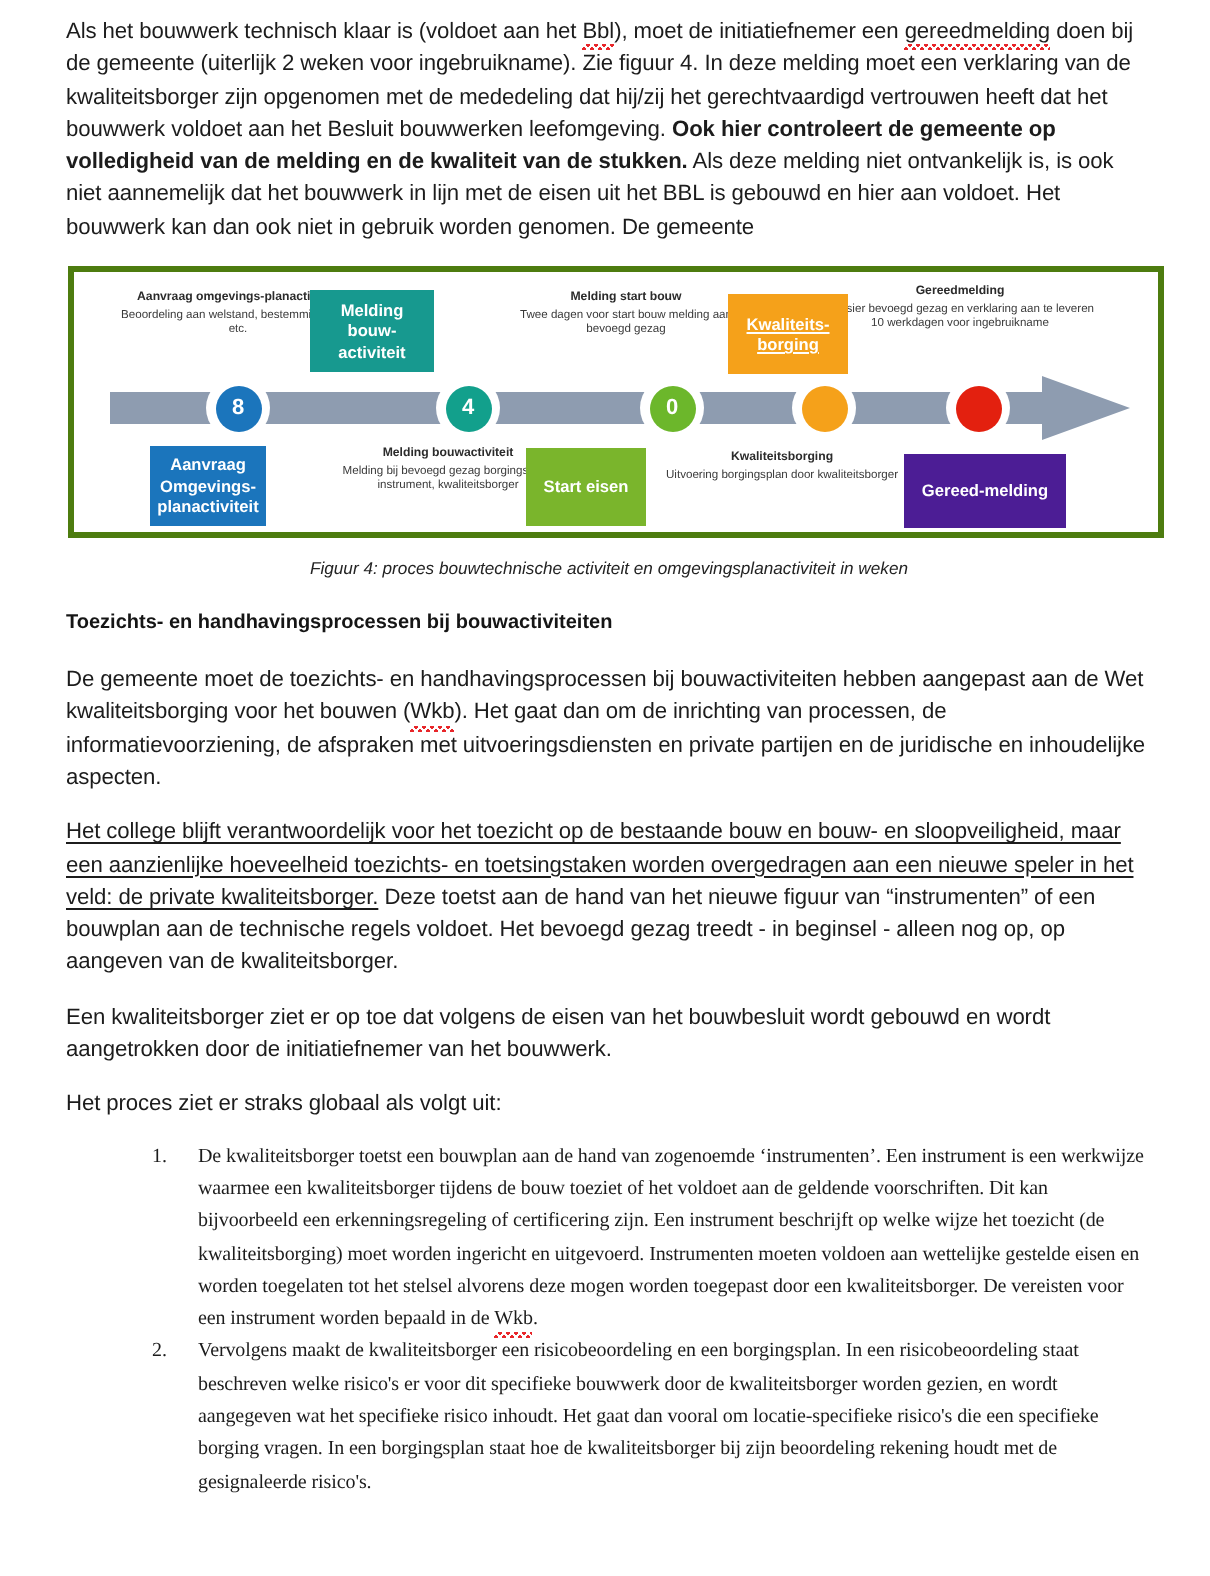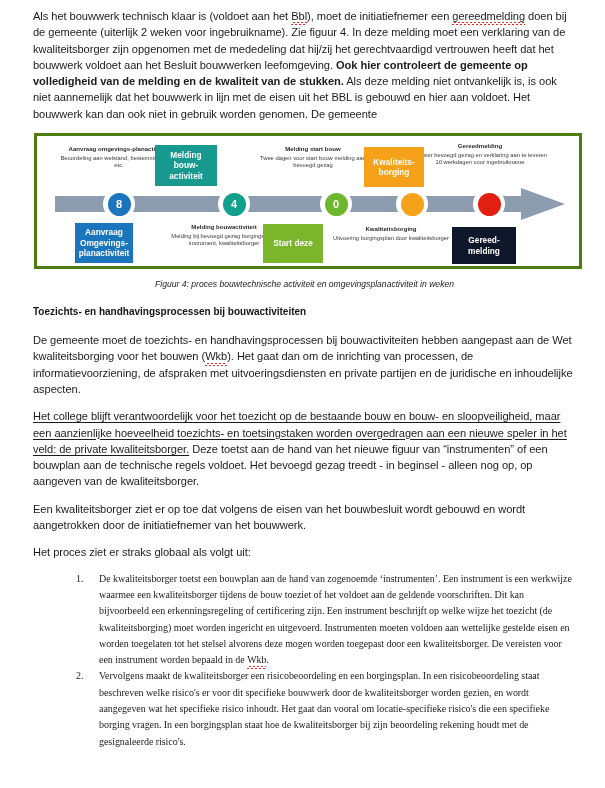--- a/index.html
+++ b/index.html
@@ -224,21 +224,21 @@
 
       <div class="lbl" style="left:372px; top:6px; width:142px;">
         <span class="lbl-title">Gereedmelding</span>
         <span class="lbl-sub">Dossier bevoegd gezag en verklaring  aan te leveren 10 werkdagen voor ingebruikname</span>
       </div>
 
       <div class="chip" style="left:118px; top:9px; width:62px; height:41px; background:#17998f;">
           <span>Melding bouw-activiteit</span>
         </div>
 
-      <div class="chip" style="left:327px; top:11px; width:60px; height:40px; background:#f5a11a;">
+      <div class="chip" style="left:327px; top:11px; width:60px; height:40px; background:#f5a11a;text-decoration:underline;">
           <span>Kwaliteits-borging</span>
         </div>
 
       <div class="timeline">
         <div class="tl-bar"></div>
         <div class="tl-head"></div>
 
         <div class="node" style="left:48px;">
           <span class="dot" style="background:#1b75bc;">8</span>
         </div>
@@ -264,24 +264,24 @@
       <div class="lbl" style="left:296px; top:89px; width:116px;">
         <span class="lbl-title">Kwaliteitsborging</span>
         <span class="lbl-sub">Uitvoering borgingsplan door kwaliteitsborger</span>
       </div>
 
       <div class="chip" style="left:38px; top:87px; width:58px; height:40px; background:#1b75bc;">
           <span>Aanvraag Omgevings-planactiviteit</span>
         </div>
 
       <div class="chip" style="left:226px; top:88px; width:60px; height:39px; background:#7ab52c;">
-          <span>Start deze</span>
-        </div>
-
-      <div class="chip" style="left:415px; top:91px; width:64px; height:37px; background:#0f172a;">
+          <span>Start eisen</span>
+        </div>
+
+      <div class="chip" style="left:415px; top:91px; width:81px; height:37px; background:#4c1d95;">
           <span>Gereed-melding</span>
         </div>
 
     </div>
   </div>
 
   <p class="caption">Figuur 4: proces bouwtechnische activiteit en omgevingsplanactiviteit in weken</p>
 
   <h2 class="section-heading">Toezichts- en  handhavingsprocessen bij bouwactiviteiten</h2>
 

